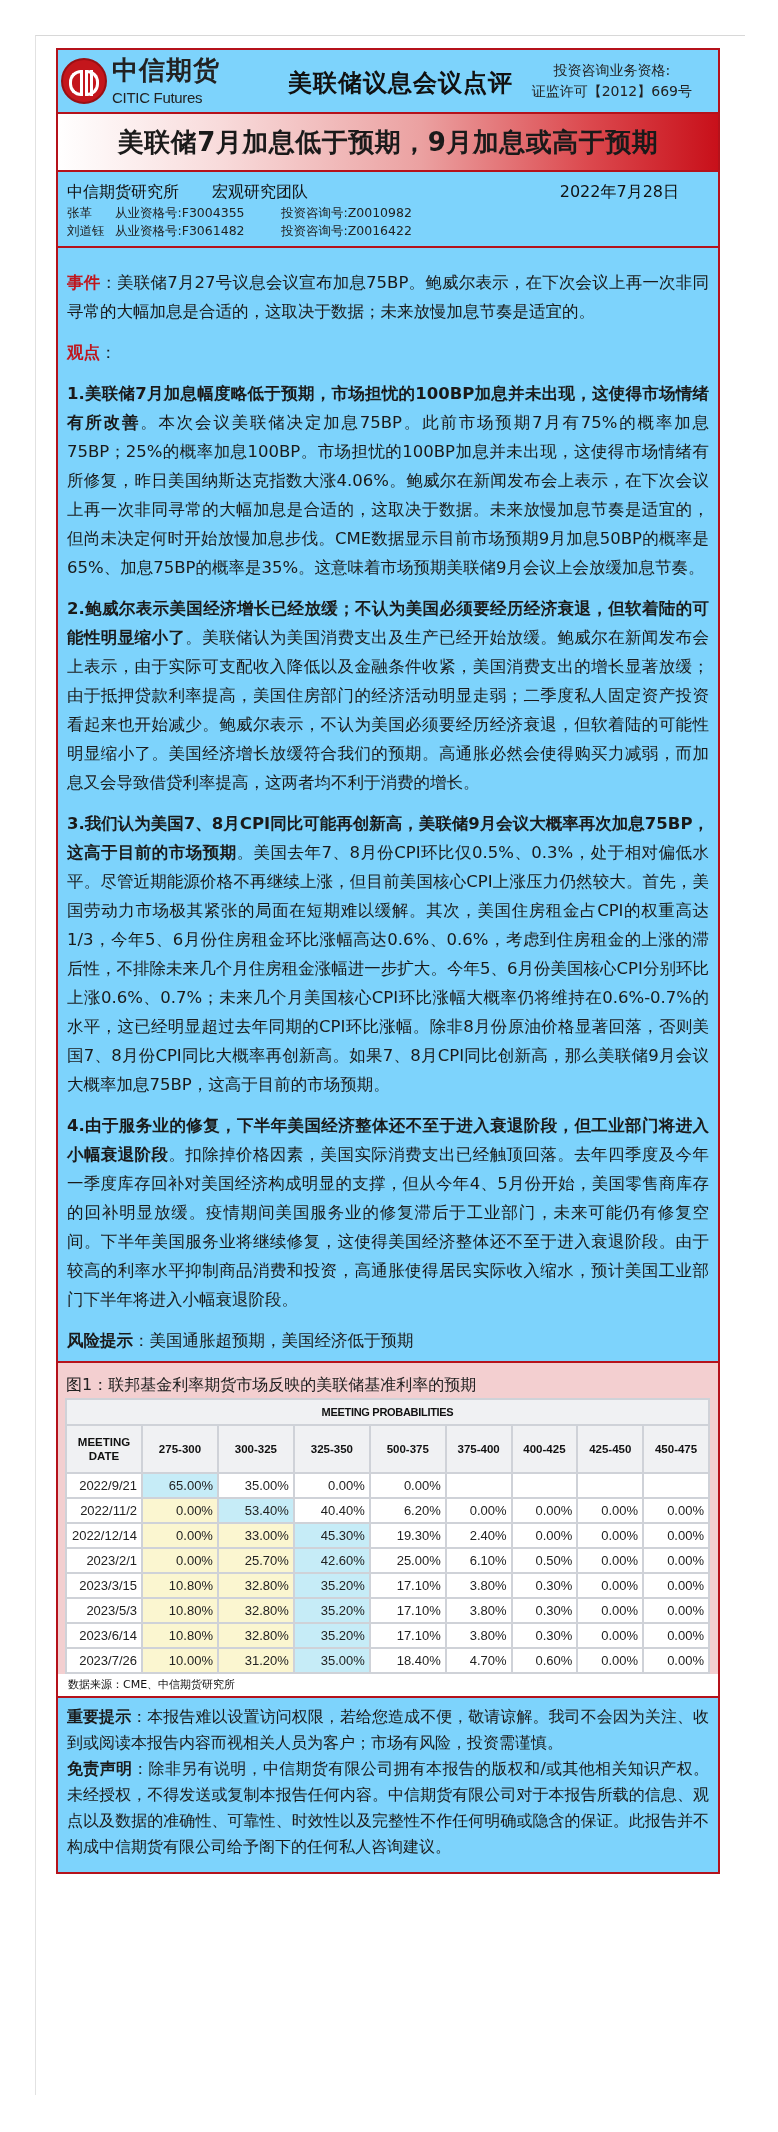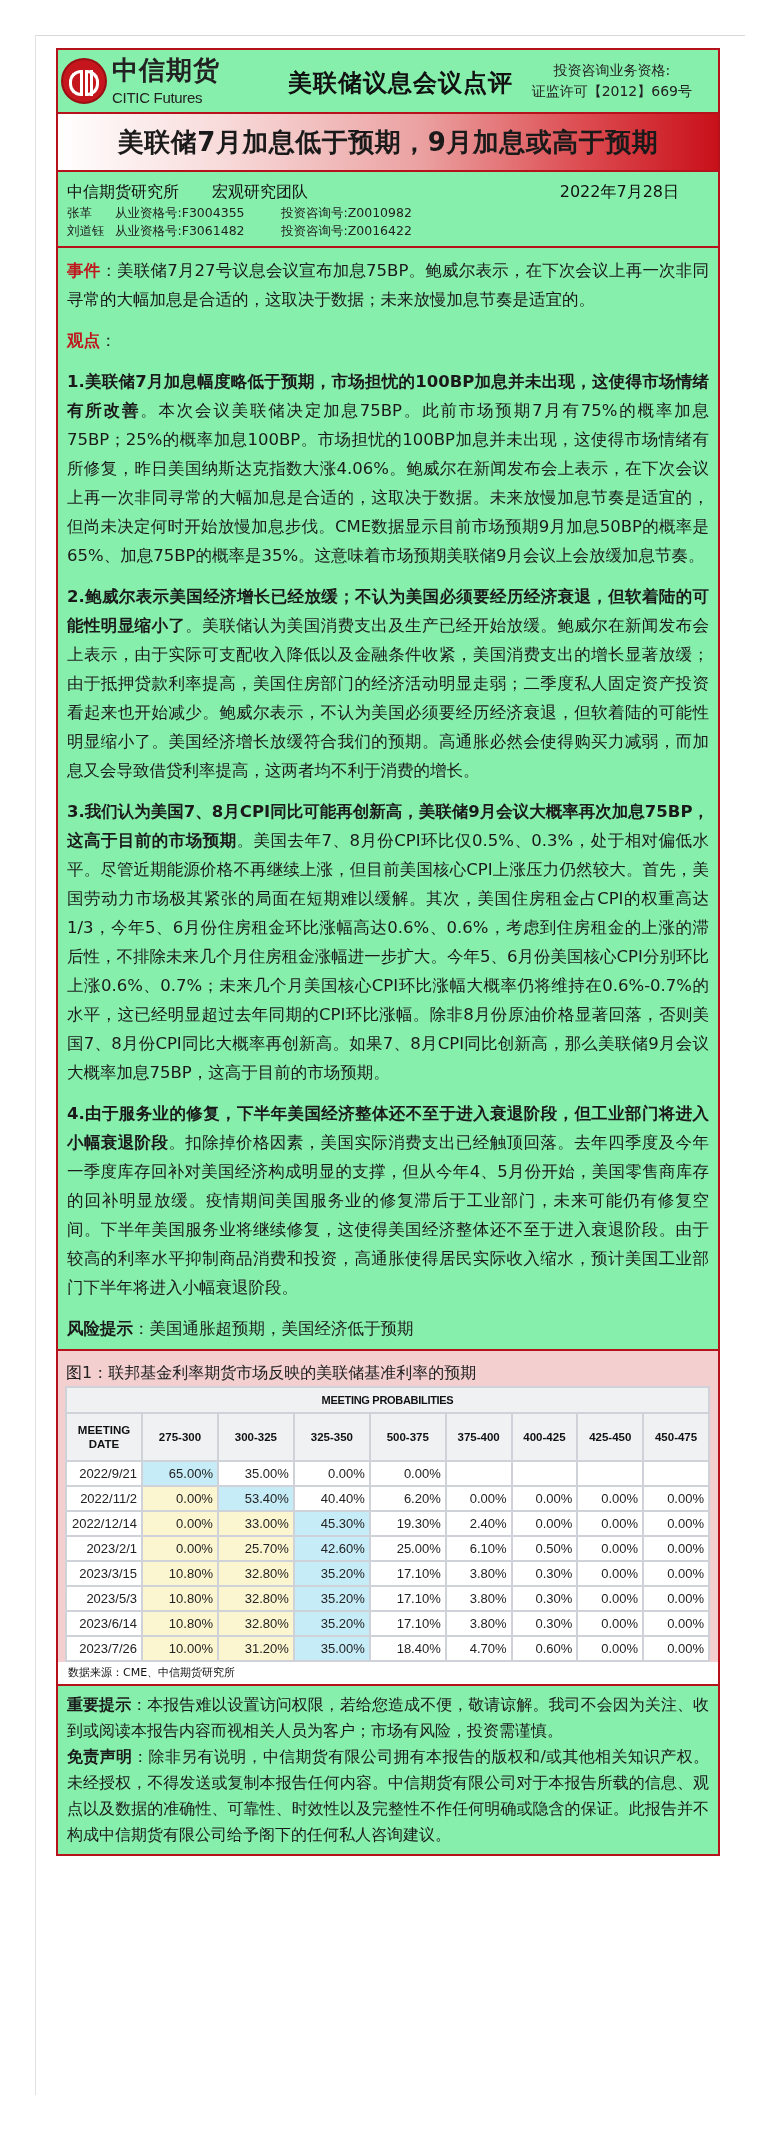--- a/index.html
+++ b/index.html
@@ -9,21 +9,21 @@
     color: #111;
   }
   .outer-frame {
     position: absolute; left: 35px; top: 35px; width: 710px; height: 2060px;
     border-top: 1px solid #d8d8d8; border-left: 1px solid #e2e2e2;
     box-sizing: border-box;
   }
   .doc {
     position: absolute; left: 56px; top: 48px; width: 664px;
     border: 2px solid #b5121b; box-sizing: border-box;
-    background: #86efac;
+    background: #7dd3fc;
   }
   
   .hdr { height: 62px; display: flex; align-items: center; position: relative; border-bottom: 2px solid #b5121b; }
   .logo { display: flex; align-items: center; margin-left: 3px; }
   .logo-mark {
     width: 46px; height: 46px; border-radius: 50%; background: #c4161c;
     position: relative; box-sizing: border-box; border: 2px solid #9a0f14;
   }
   .logo-mark .bar { position: absolute; background: #fff; width: 3px; top: 10px; height: 26px; }
   .logo-mark .c-left { position:absolute; left:6px; top:10px; width:12px; height:26px; border:3px solid #fff; border-right:none; border-radius:13px 0 0 13px; box-sizing:border-box; }
@@ -43,42 +43,42 @@
   
   .meta { padding: 8px 9px 6px 9px; border-bottom: 2px solid #b5121b; }
   .meta-row1 { display: flex; justify-content: space-between; font-size: 16px; line-height: 24px; }
   .meta-row1 .org span + span { margin-left: 28px; }
   .meta-date { margin-right: 30px; }
   .meta-analyst { font-size: 12.5px; line-height: 18px; color: #222; }
   .meta-analyst span { display: inline-block; }
   .an-name { width: 44px; }
   .an-cert { width: 162px; }
   
-  .body { padding: 8px 9px 6px 9px; font-size: 16.5px; line-height: 29px; color: #1a1a1a; border-bottom: 2px solid #b5121b; }
+  .body { padding: 20px 9px 6px 9px; font-size: 16.5px; line-height: 29px; color: #1a1a1a; border-bottom: 2px solid #b5121b; }
   .body p { margin: 0 0 12px 0; text-align: justify; }
   .red-label { color: #c0161d; font-weight: bold; }
   .bold { font-weight: bold; }
   .view-label { margin: 0; }
   .risk { margin-bottom: 0 !important; }
   .risk .lbl { font-weight: bold; }
   
   .figure { background: #f3cfd0; padding: 8px 8px 0 7px; border-bottom: 2px solid #b5121b; }
   .fig-title { font-size: 16px; line-height: 27px; color: #222; padding-left: 1px; }
   .tbl-wrap { background: #fff; }
   table.prob { border-collapse: collapse; width: 100%; font-family: "Liberation Sans", sans-serif; font-size: 13px; }
   table.prob td, table.prob th { border: 2px solid #cfd2d8; }
   .caption-row th { background: #f0f1f3; font-size: 11px; font-weight: bold; height: 22px; letter-spacing: -0.3px; }
   .head-row th { background: #f0f1f3; font-size: 11.5px; font-weight: bold; height: 44px; line-height: 14px; }
   table.prob td { text-align: right; padding: 0 4px; height: 23px; color: #222; background: #fff; }
   table.prob td.date { width: 66px; }
   td.hl-blue { background: #c6ecf7 !important; }
   td.hl-yellow { background: #fbf6d0 !important; }
   .fig-source { font-size: 11px; line-height: 22px; background: #fff; padding-left: 3px; margin: 0 -8px 0 -7px; padding-left: 10px; }
   
-  .disc { padding: 6px 9px 6px 9px; font-size: 16px; line-height: 26px; color: #1a1a1a; }
+  .disc { padding: 6px 9px 12px 9px; font-size: 16px; line-height: 26px; color: #1a1a1a; }
   .disc p { margin: 0; text-align: justify; }
   .disc .lbl { font-weight: bold; }
 </style>
 </head>
 <body>
 
 <div class="outer-frame"></div>
 
 <div class="doc">
 

